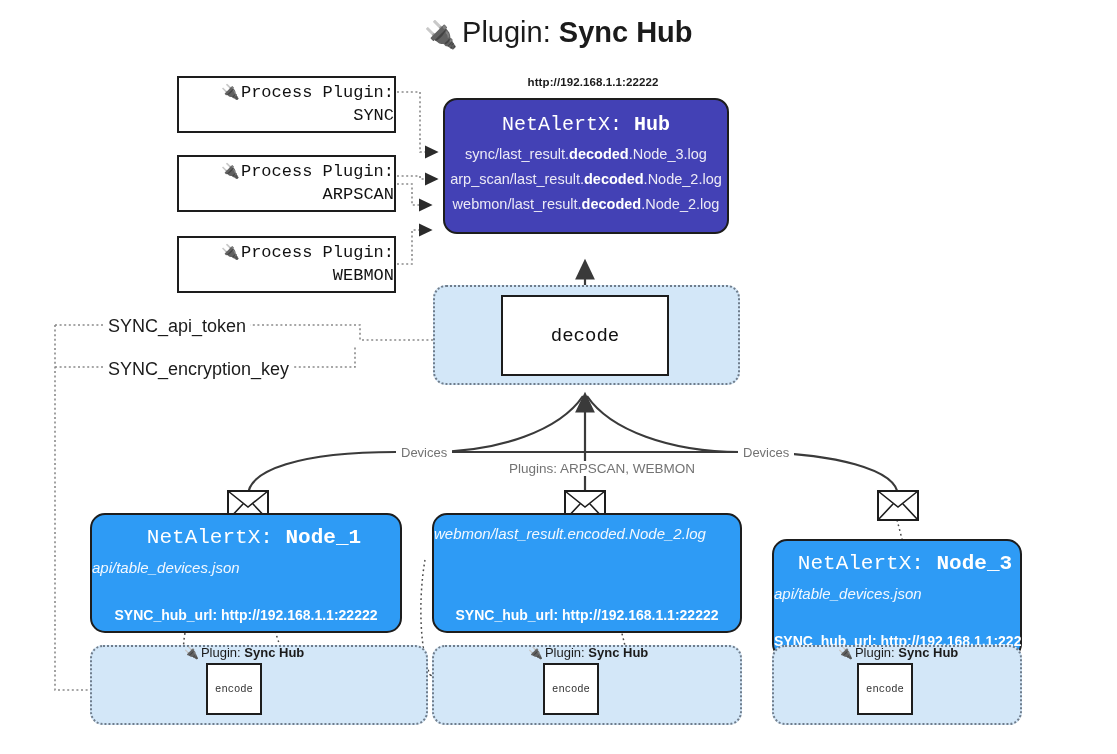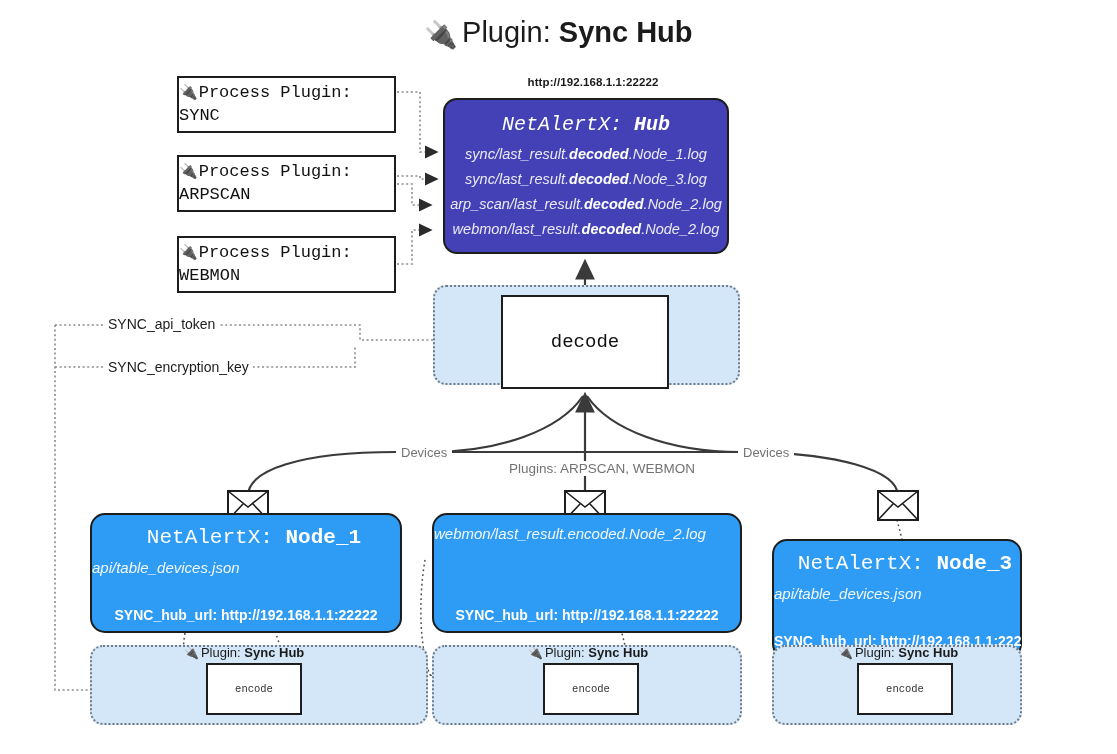--- a/index.html
+++ b/index.html
@@ -19,69 +19,69 @@
   #title .plug{font-size:27px;margin-right:4px;vertical-align:-2px;}
   #title .light{font-weight:400;}
   #title .strong{font-weight:700;}
 
   
   .proc-box{
     position:absolute;width:219px;height:57px;
     border:2px solid #1d1d1d;background:#ffffff;
     font-family:"Liberation Mono", monospace;
     font-size:17px;color:#111;
-    display:flex;flex-direction:column;align-items:flex-start;justify-content:center;
+    display:flex;flex-direction:column;align-items:flex-end;justify-content:center;
     line-height:1.35;
     box-sizing:border-box;
   }
   .proc-box .l1{display:block;white-space:nowrap;}
   .proc-box .l1 .plug{font-family:"DejaVu Sans",sans-serif;font-size:15px;margin-right:1px;}
   .proc-box .l2{display:block;}
   #proc0{left:177px;top:76px;}
   #proc1{left:177px;top:155px;}
   #proc2{left:177px;top:236px;}
 
   
   #hub-url{
     position:absolute;left:443px;top:76px;width:300px;text-align:center;
     font-size:11.5px;font-weight:700;color:#1b1b1b;letter-spacing:.1px;
   }
   #hub{
-    position:absolute;left:443px;top:98px;width:286px;height:156px;
+    position:absolute;left:443px;top:98px;width:286px;height:136px;
     background:#4341b5;border:2px solid #1d1d1d;border-radius:14px;
-    box-sizing:border-box;color:#e9e9f4;font-style:italic;
+    box-sizing:border-box;color:#e9e9f4;
   }
   #hub .hub-title{
     font-family:"Liberation Mono", monospace;
     font-size:20px;text-align:center;margin-top:13px;color:#ffffff;
   }
   #hub .hub-title b{font-weight:700;}
   #hub .rows{margin-top:6px;}
   #hub .hrow{
     font-size:14.5px;line-height:25px;text-align:center;white-space:nowrap;
     color:#eceaf6;
   }
   #hub .hrow b{font-weight:700;color:#ffffff;}
 
   
   #decode-wrap{
     position:absolute;left:433px;top:285px;width:307px;height:100px;
     background:#d3e7f8;border:2px dotted #6f7d8c;border-radius:13px;
     box-sizing:border-box;
   }
   #decode-box{
-    position:absolute;left:501px;top:295px;width:168px;height:94px;
+    position:absolute;left:501px;top:295px;width:168px;height:81px;
     background:#ffffff;border:2px solid #1d1d1d;box-sizing:border-box;
     display:flex;align-items:center;justify-content:center;
     font-family:"Liberation Mono", monospace;font-size:19px;color:#111;
   }
 
   
   .keylabel{
-    position:absolute;font-size:14px;color:#1b1b1b;background:#ffffff;
+    position:absolute;font-size:18px;color:#1b1b1b;background:#ffffff;
     padding:0 4px;white-space:nowrap;
   }
   #key0{left:104px;top:316px;}
   #key1{left:64px;top:359px;margin-left:40px;}
 
   
   .edgelabel{
     position:absolute;font-size:13px;color:#737373;background:#ffffff;
     padding:0 5px;white-space:nowrap;
   }
@@ -125,21 +125,21 @@
   .enc-cap{
     position:absolute;font-size:13px;color:#1b1b1b;white-space:nowrap;
   }
   .enc-cap .plug{font-size:12px;margin-right:2px;}
   .enc-cap b{font-weight:700;}
   #enc-cap0{left:184px;top:645px;}
   #enc-cap1{left:528px;top:645px;}
   #enc-cap2{left:838px;top:645px;}
 
   .enc-box{
-    position:absolute;top:663px;width:96px;height:52px;
+    position:absolute;top:663px;width:56px;height:52px;
     background:#ffffff;border:2px solid #1d1d1d;box-sizing:border-box;
     display:flex;align-items:center;justify-content:center;
     font-family:"Liberation Mono", monospace;font-size:10.5px;color:#333;
   }
   #enc-box0{left:206px;}
   #enc-box1{left:543px;}
   #enc-box2{left:857px;}
 
   
   .envelope{position:absolute;width:42px;height:31px;}
@@ -214,21 +214,20 @@
   <span class="l2">WEBMON</span>
 </div>
 
 <div id="hub-url">http://192.168.1.1:22222</div>
 <div id="hub">
   <div class="hub-title">
     <span>NetAlertX:</span>
     <b>Hub</b>
   </div>
   <div class="rows">
-    <div class="hrow"><span>sync/last_result.</span><b>decoded</b><span>.Node_1.log</span></div>
     <div class="hrow"><span>sync/last_result.</span><b>decoded</b><span>.Node_3.log</span></div>
     <div class="hrow"><span>arp_scan/last_result.</span><b>decoded</b><span>.Node_2.log</span></div>
     <div class="hrow"><span>webmon/last_result.</span><b>decoded</b><span>.Node_2.log</span></div>
   </div>
 </div>
 
 <div id="decode-wrap"></div>
 <div id="decode-box">decode</div>
 
 <div class="keylabel" id="key0">SYNC_api_token</div>

